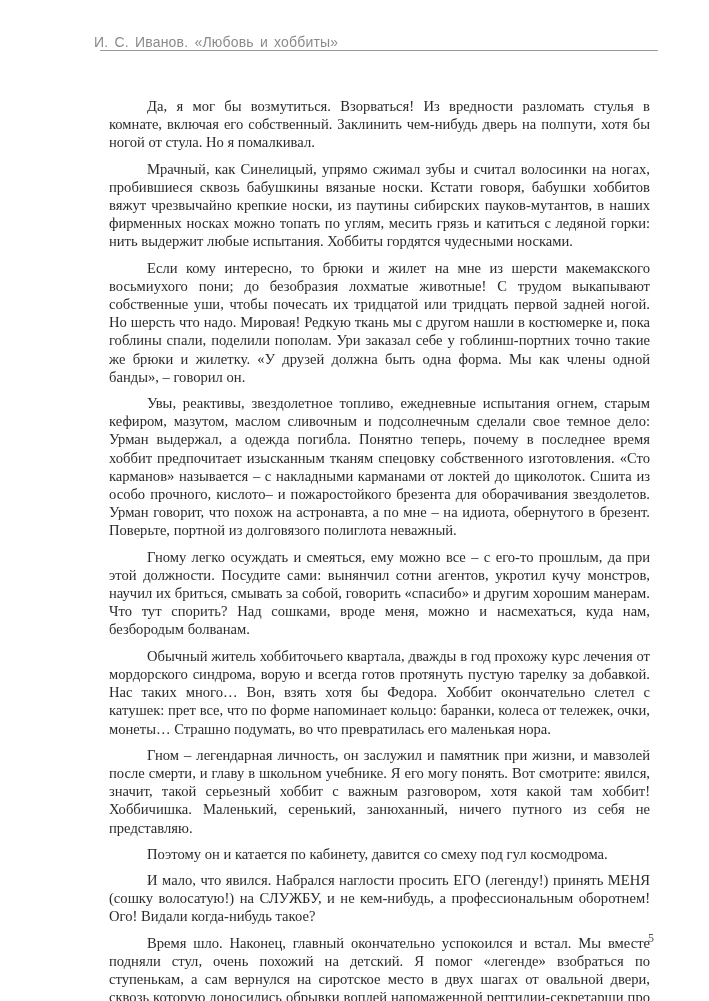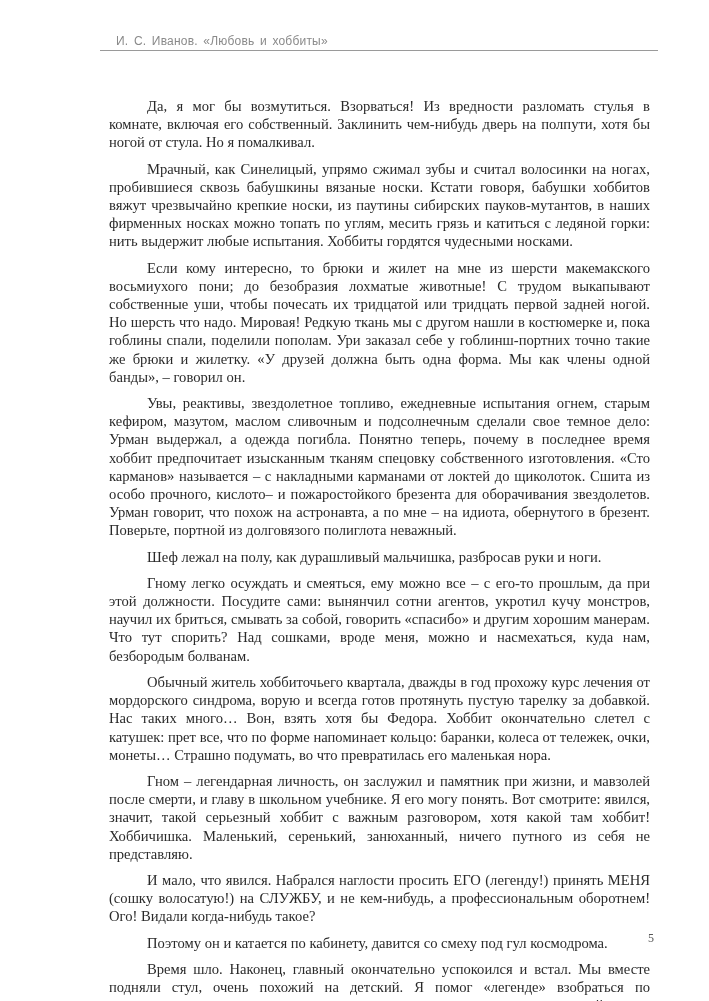--- a/index.html
+++ b/index.html
@@ -8,25 +8,25 @@
       background: #ffffff;
     }
     body {
       width: 709px;
       height: 1001px;
       position: relative;
       overflow: hidden;
     }
     .running-head {
       position: absolute;
-      left: 116px;
+      left: 94px;
       top: 34px;
       width: 557px;
       font-family: "Liberation Sans", sans-serif;
-      font-size: 12px;
+      font-size: 14px;
       color: #8a8a8a;
       letter-spacing: 0.2px;
       word-spacing: 2px;
     }
     .head-rule {
       position: absolute;
       left: 100px;
       top: 50px;
       width: 558px;
       height: 0;
@@ -62,22 +62,21 @@
 <body>
 
 <div class="running-head">И. С. Иванов. «Любовь и хоббиты»</div>
 <div class="head-rule"></div>
 
 <div class="body-text">
   <p>Да, я мог бы возмутиться. Взорваться! Из вредности разломать стулья в комнате, включая его собственный. Заклинить чем-нибудь дверь на полпути, хотя бы ногой от стула. Но я помалкивал.</p>
   <p>Мрачный, как Синелицый, упрямо сжимал зубы и считал волосинки на ногах, пробившиеся сквозь бабушкины вязаные носки. Кстати говоря, бабушки хоббитов вяжут чрезвычайно крепкие носки, из паутины сибирских пауков-мутантов, в наших фирменных носках можно топать по углям, месить грязь и катиться с ледяной горки: нить выдержит любые испытания. Хоббиты гордятся чудесными носками.</p>
   <p>Если кому интересно, то брюки и жилет на мне из шерсти макемакского восьмиухого пони; до безобразия лохматые животные! С трудом выкапывают собственные уши, чтобы почесать их тридцатой или тридцать первой задней ногой. Но шерсть что надо. Мировая! Редкую ткань мы с другом нашли в костюмерке и, пока гоблины спали, поделили пополам. Ури заказал себе у гоблинш-портних точно такие же брюки и жилетку. «У друзей должна быть одна форма. Мы как члены одной банды», – говорил он.</p>
   <p>Увы, реактивы, звездолетное топливо, ежедневные испытания огнем, старым кефиром, мазутом, маслом сливочным и подсолнечным сделали свое темное дело: Урман выдержал, а одежда погибла. Понятно теперь, почему в последнее время хоббит предпочитает изысканным тканям спецовку собственного изготовления. «Сто карманов» называется – с накладными карманами от локтей до щиколоток. Сшита из особо прочного, кислото– и пожаростойкого брезента для оборачивания звездолетов. Урман говорит, что похож на астронавта, а по мне – на идиота, обернутого в брезент. Поверьте, портной из долговязого полиглота неважный.</p>
-  <p>Шеф лежал на полу, как дурашливый мальчишка, разбросав руки и ноги.</p>
   <p>Гному легко осуждать и смеяться, ему можно все – с его-то прошлым, да при этой должности. Посудите сами: вынянчил сотни агентов, укротил кучу монстров, научил их бриться, смывать за собой, говорить «спасибо» и другим хорошим манерам. Что тут спорить? Над сошками, вроде меня, можно и насмехаться, куда нам, безбородым болванам.</p>
   <p>Обычный житель хоббиточьего квартала, дважды в год прохожу курс лечения от мордорского синдрома, ворую и всегда готов протянуть пустую тарелку за добавкой. Нас таких много… Вон, взять хотя бы Федора. Хоббит окончательно слетел с катушек: прет все, что по форме напоминает кольцо: баранки, колеса от тележек, очки, монеты… Страшно подумать, во что превратилась его маленькая нора.</p>
   <p>Гном – легендарная личность, он заслужил и памятник при жизни, и мавзолей после смерти, и главу в школьном учебнике. Я его могу понять. Вот смотрите: явился, значит, такой серьезный хоббит с важным разговором, хотя какой там хоббит! Хоббичишка. Маленький, серенький, занюханный, ничего путного из себя не представляю.</p>
+  <p>Поэтому он и катается по кабинету, давится со смеху под гул космодрома.</p>
   <p>И мало, что явился. Набрался наглости просить ЕГО (легенду!) принять МЕНЯ (сошку волосатую!) на СЛУЖБУ, и не кем-нибудь, а профессиональным оборотнем! Ого! Видали когда-нибудь такое?</p>
-  <p>Поэтому он и катается по кабинету, давится со смеху под гул космодрома.</p>
   <p>Время шло. Наконец, главный окончательно успокоился и встал. Мы вместе подняли стул, очень похожий на детский. Я помог «легенде» взобраться по ступенькам, а сам вернулся на сиротское место в двух шагах от овальной двери, сквозь которую доносились обрывки воплей напомаженной рептилии-секретарши про «бессовестных маленьких крыс». Двери здесь толстые, шумопоглощающие. Надо о-о-очень постараться, чтобы вас услышали.</p>
 </div>
 
 <div class="page-number">5</div>
 
 </body></html>

